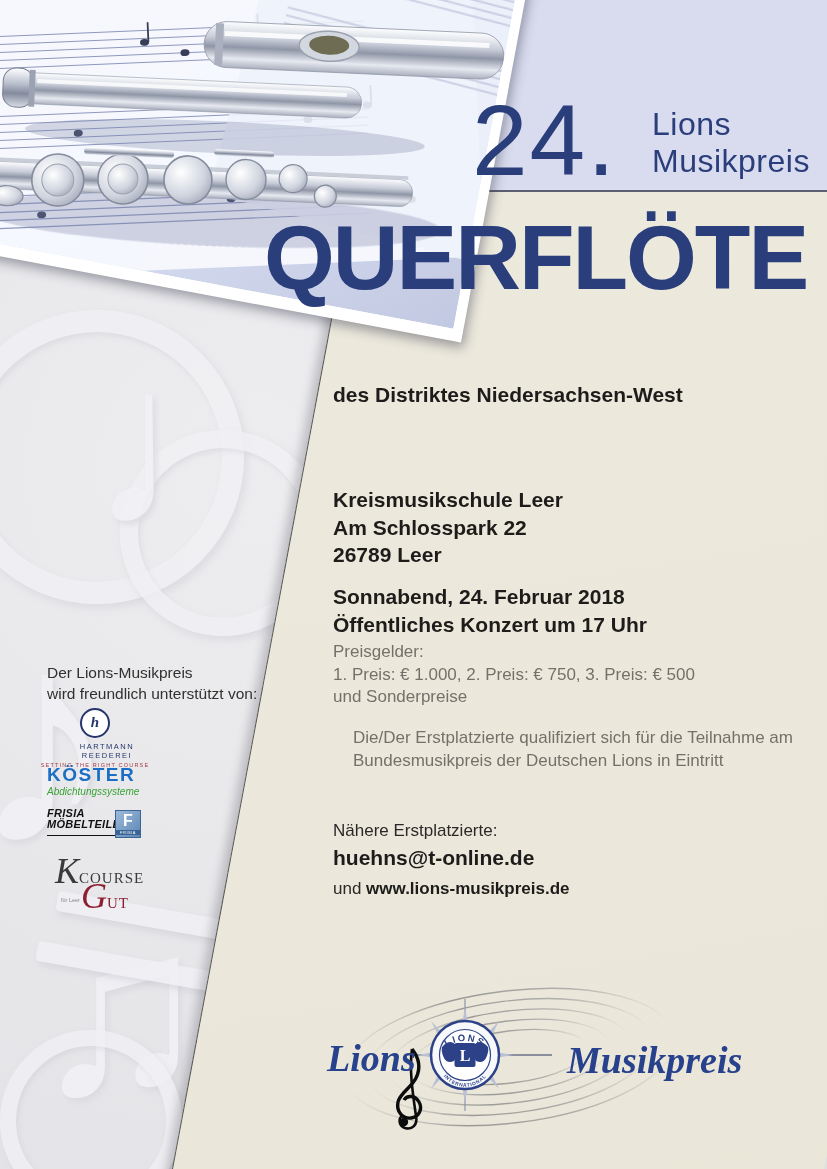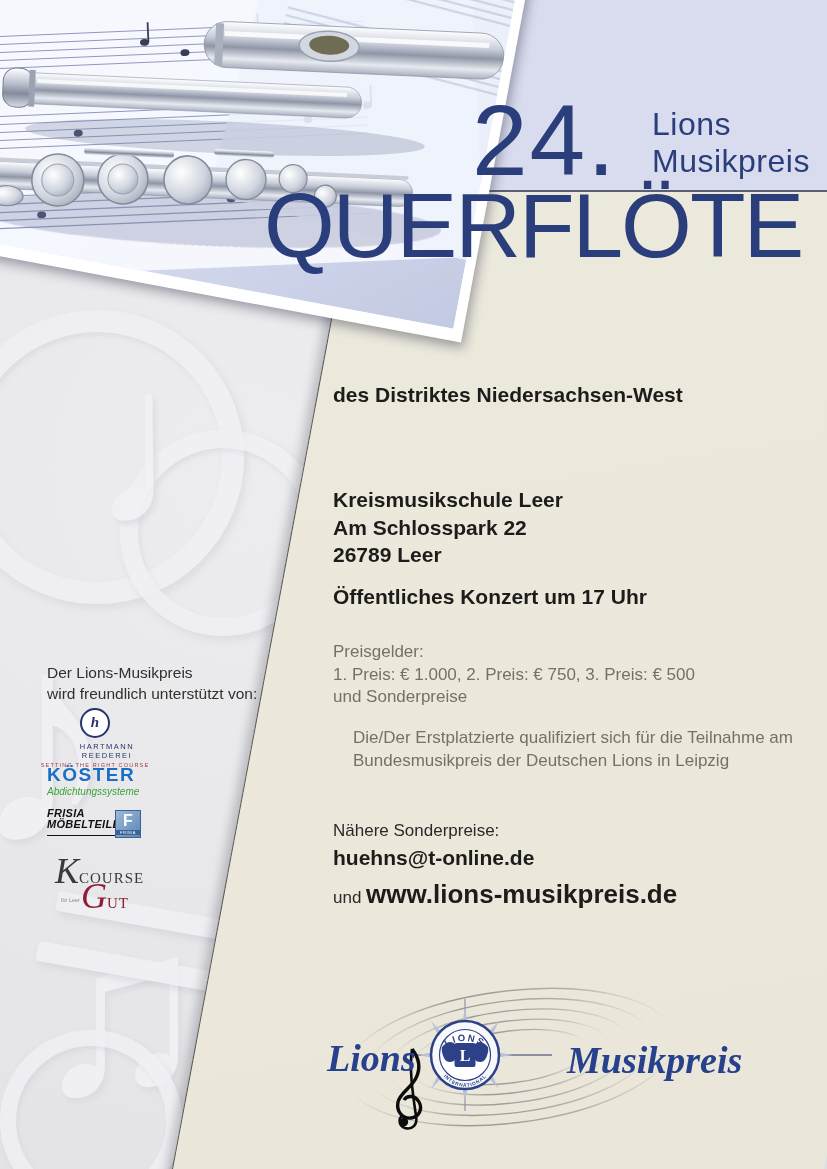--- a/index.html
+++ b/index.html
@@ -26,35 +26,35 @@
   
   #photo{left:-60px;top:-175px;width:530px;height:420px;background:#fff;
     transform:rotate(10.6deg);transform-origin:0 100%;
     box-shadow:3px 5px 12px rgba(55,55,75,.45);}
   #photo svg{position:absolute;left:0;top:0;}
 
   
   .navy{color:#2b3e7c;}
   #edition{left:472px;top:90px;font-size:100px;line-height:1;letter-spacing:2px;font-weight:400;}
   #title-lines{left:652px;top:106px;font-size:32px;line-height:37px;font-weight:400;letter-spacing:.5px;}
-  #instrument{left:264px;top:180px;font-size:91px;line-height:1;letter-spacing:-2px;font-weight:400;}
+  #instrument{left:264px;top:212px;font-size:91px;line-height:1;letter-spacing:-2px;font-weight:700;}
 
   
   .main-txt{left:333px;color:#1d1c1a;}
   #subtitle{top:383px;font-size:21px;font-weight:700;}
   .block-bold{font-size:21px;font-weight:700;line-height:27.5px;margin-top:36px;}
   #venue{top:450px;}
   #event{top:547px;}
   .block-gray{font-size:17px;font-weight:400;line-height:22.5px;color:#75716a;}
   #prizes{top:641px;}
   #qualification{top:727px;margin-left:20px;}
   #contact-label{top:821px;font-size:17px;color:#2a2927;}
   #email{top:846px;font-size:21px;font-weight:700;}
   #website{top:879px;font-size:17px;color:#2a2927;}
-  #website b{font-size:26px;color:#1d1c1a;}
+  #website b{font-size:17px;color:#1d1c1a;}
 
   
   #sponsor-heading{left:47px;top:662px;font-size:15.5px;line-height:21px;color:#30302e;}
   #hartmann{left:40px;top:708px;width:110px;text-align:center;}
   #hartmann .circ{margin:0 auto;width:26px;height:26px;border-radius:50%;border:2px solid #24356b;background:#fff;
       font-family:"Liberation Serif",serif;font-style:italic;font-weight:700;color:#24356b;font-size:15px;line-height:24px;}
   #hartmann .nm{margin-top:4px;font-size:7.5px;font-weight:400;letter-spacing:1.5px;color:#24356b;margin-left:24px;}
   #hartmann .tg{margin-top:2px;font-size:5.5px;letter-spacing:1.2px;color:#a33b45;}
   #koester{left:47px;top:764px;}
   #koester .nm{font-size:19px;font-weight:800;letter-spacing:1.5px;color:#1a6fc4;}
@@ -213,35 +213,36 @@
 
 <div id="subtitle" class="abs main-txt">des Distriktes Niedersachsen-West</div>
 
 <div id="venue" class="abs main-txt block-bold">
   <div>Kreismusikschule Leer</div>
   <div>Am Schlosspark 22</div>
   <div>26789 Leer</div>
 </div>
 
 <div id="event" class="abs main-txt block-bold">
+  <div>Sonnabend, 24. Februar 2018</div>
   <div>Öffentliches Konzert um 17 Uhr</div>
 </div>
 
 <div id="prizes" class="abs main-txt block-gray">
   <div>Preisgelder:</div>
   <div>1. Preis: € 1.000, 2. Preis: € 750, 3. Preis: € 500</div>
   <div>und Sonderpreise</div>
 </div>
 
 <div id="qualification" class="abs main-txt block-gray">
   <div>Die/Der Erstplatzierte qualifiziert sich für die Teilnahme am</div>
-  <div>Bundesmusikpreis der Deutschen Lions in Leipzig</div>
-</div>
-
-<div id="contact-label" class="abs main-txt">Nähere Sonderpreise:</div>
+  <div>Bundesmusikpreis der Deutschen Lions in Eintritt</div>
+</div>
+
+<div id="contact-label" class="abs main-txt">Nähere Erstplatzierte:</div>
 <div id="email" class="abs main-txt">huehns@t-online.de</div>
 <div id="website" class="abs main-txt"><span>und </span><b>www.lions-musikpreis.de</b></div>
 
 <div id="sponsor-heading" class="abs">
   <div>Der Lions-Musikpreis</div>
   <div>wird freundlich unterstützt von:</div>
 </div>
 
 <div id="hartmann" class="abs">
   <div class="circ">h</div>

